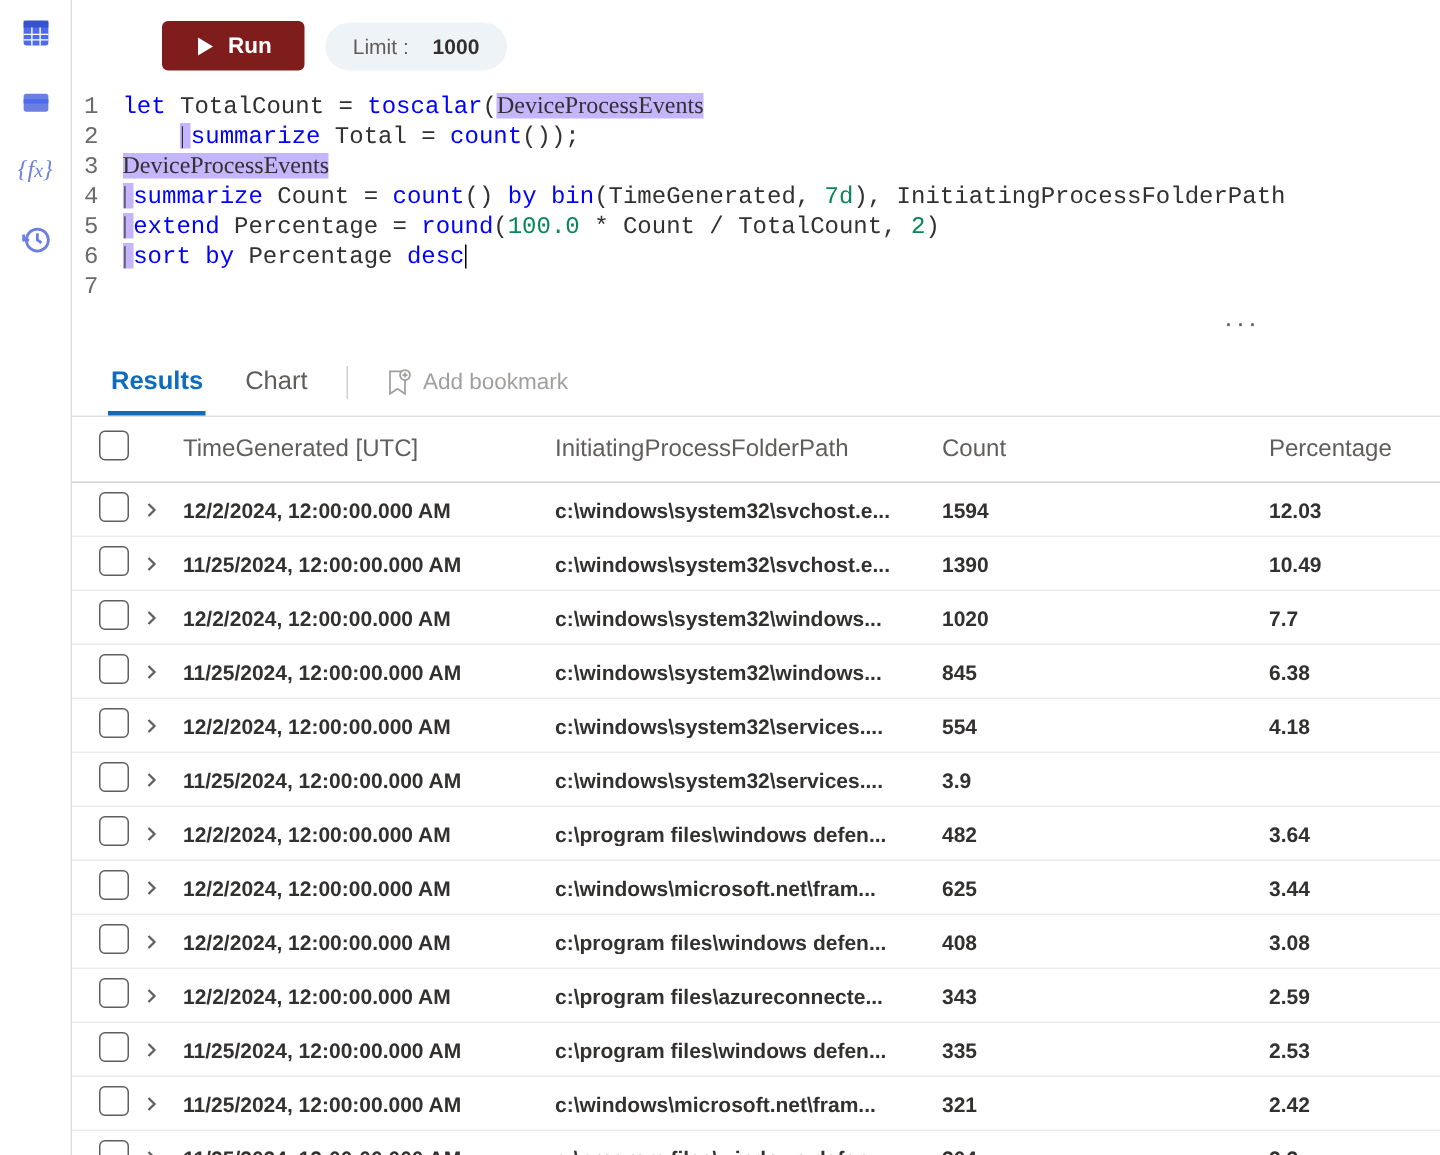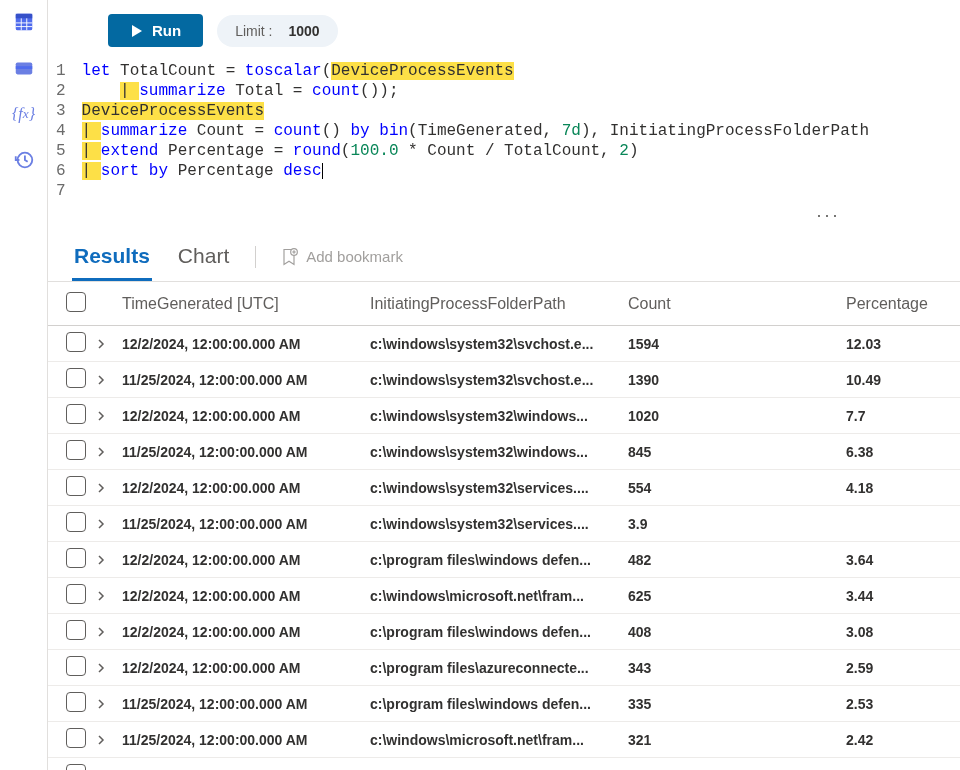--- a/index.html
+++ b/index.html
@@ -38,21 +38,21 @@
     flex-direction: column;
     min-width: 0;
   }
   .toolbar {
     display: flex;
     align-items: center;
     gap: 14px;
     padding: 14px 12px 12px 60px;
   }
   .run-btn {
-    background: #0369a1;
+    background: #7f1d1d;
     color: #fff;
     border: none;
     border-radius: 4px;
     padding: 8px 22px;
     font-size: 15px;
     font-weight: 600;
     display: inline-flex;
     align-items: center;
     gap: 8px;
     cursor: pointer;
@@ -83,21 +83,21 @@
     user-select: none;
     padding-right: 16px;
   }
   .gutter div { height: 20px; }
   .code { flex:1; white-space: pre; overflow-x:hidden; min-width:0;}
   .code .line { height: 20px; position: relative; }
   .kw-let { color: #0000ff; }
   .kw-op  { color: #0000ff; }
   .kw-fn  { color: #0000ff; }
   .num    { color: #098658; }
-  .hl-gray { background: #fde047; }
+  .hl-gray { background: #c4b5fd; font-family: Liberation Serif, serif; }
   .cursor-bar {
     display:inline-block;
     width:1px; height:16px;
     background:#000; vertical-align:middle;
   }
   .ellipsis-bar {
     text-align: right;
     padding: 4px 120px 2px 0;
     color: #605e5c;
     font-size: 18px;
@@ -106,21 +106,21 @@
   .tabs {
     display: flex;
     align-items: center;
     gap: 24px;
     padding: 0 12px 0 24px;
     border-bottom: 1px solid #e1dfdd;
     margin-top: 4px;
   }
   .tab {
     padding: 12px 2px 10px 2px;
-    font-size: 21px;
+    font-size: 17px;
     color: #605e5c;
     cursor: pointer;
     border-bottom: 3px solid transparent;
   }
   .tab.active {
     color: #0f6cbd;
     font-weight: 600;
     border-bottom-color: #0f6cbd;
   }
   .tab-sep {

